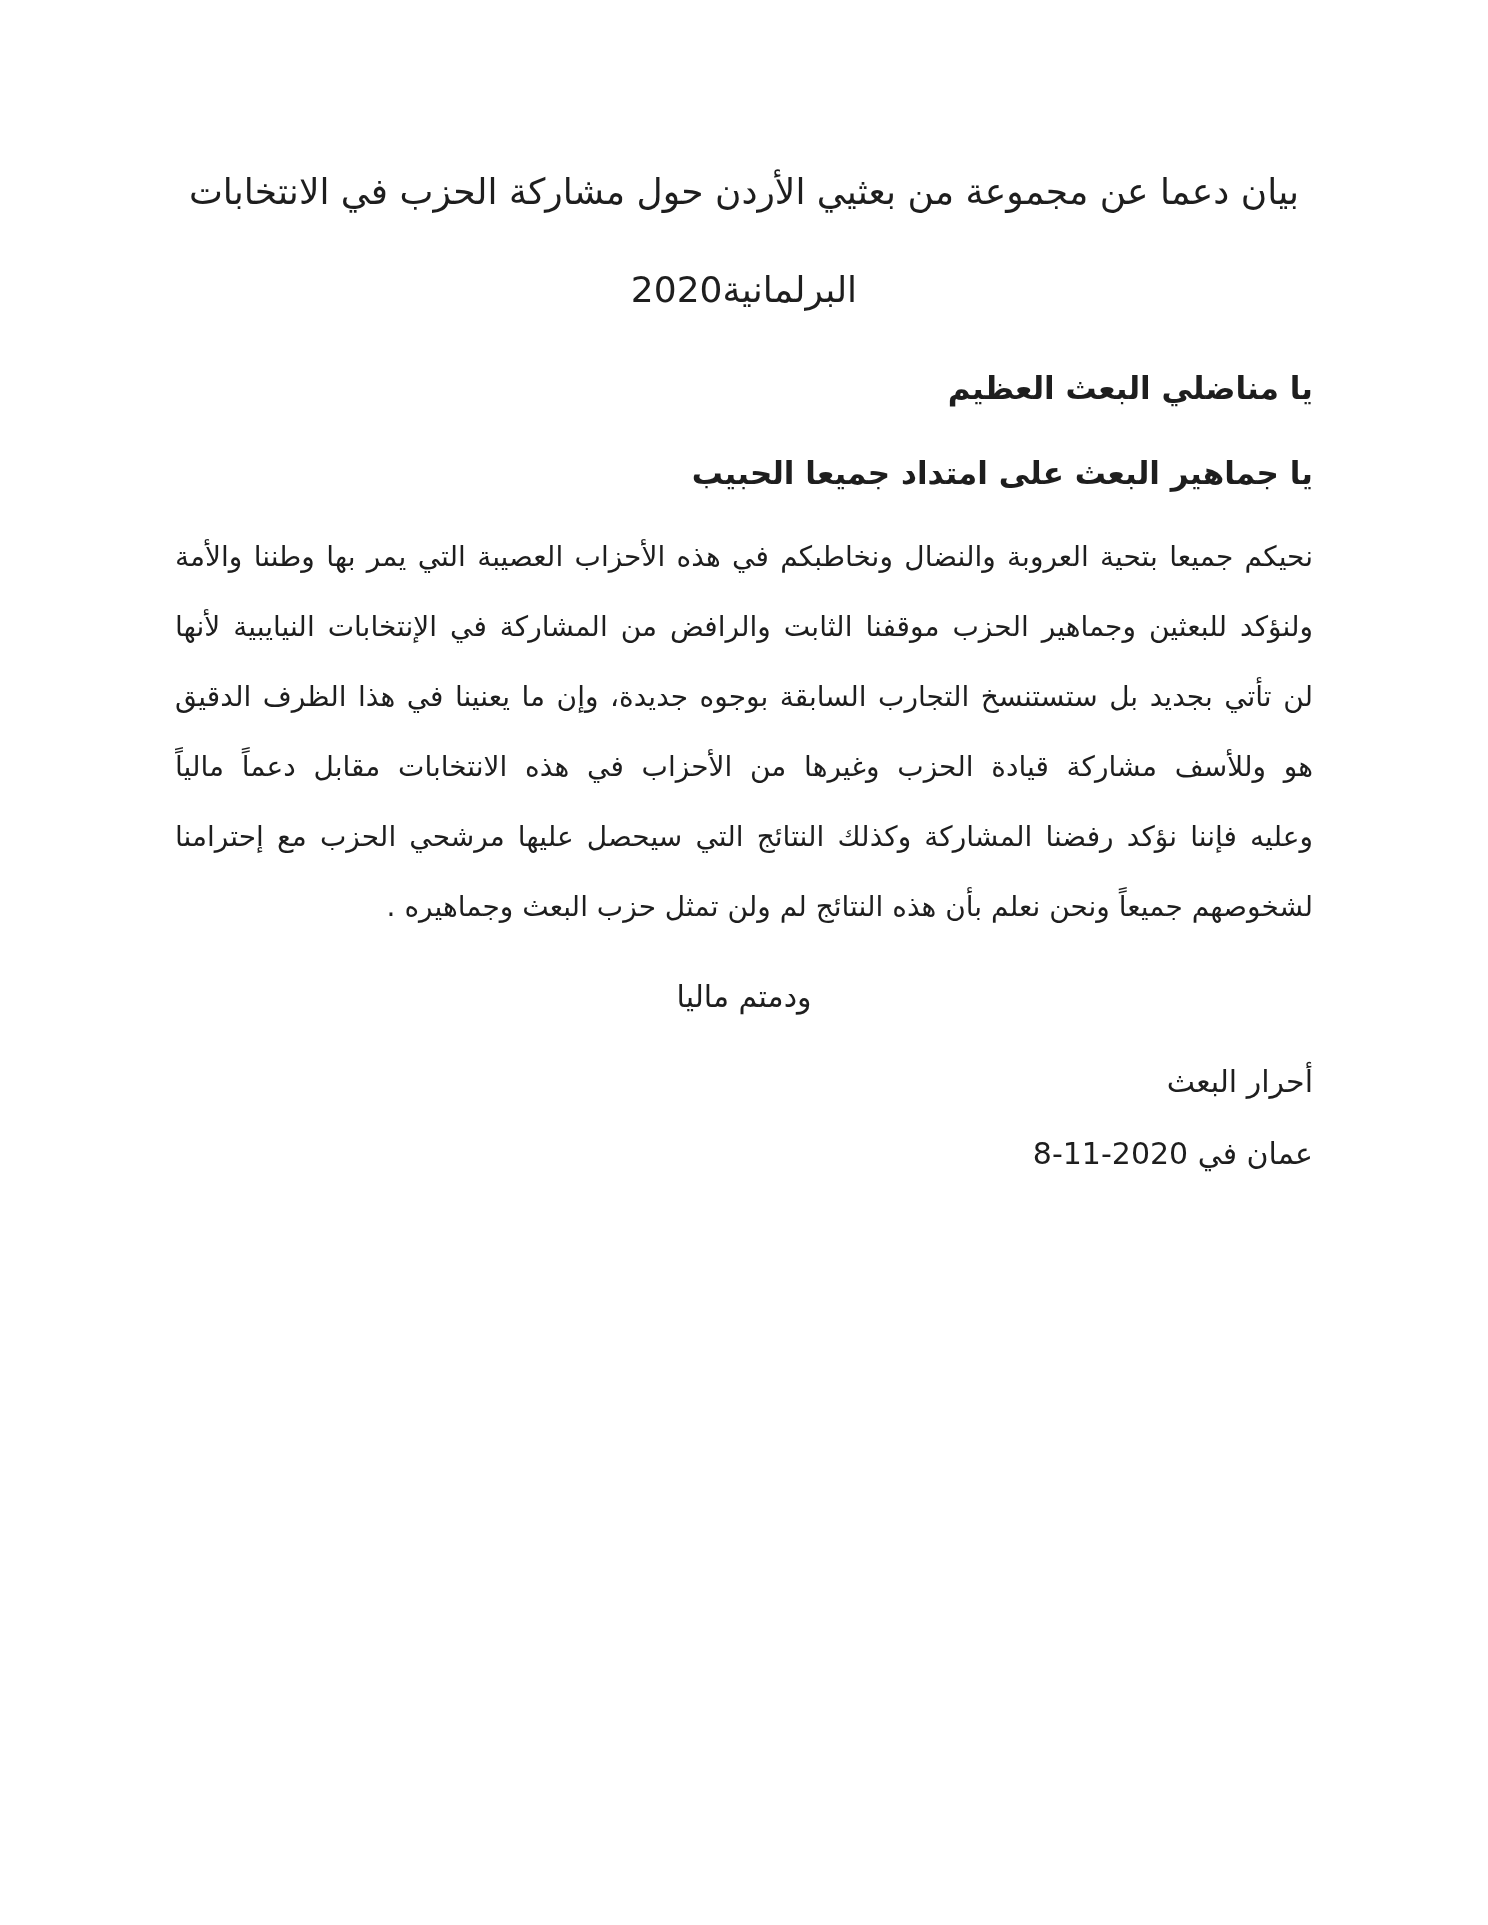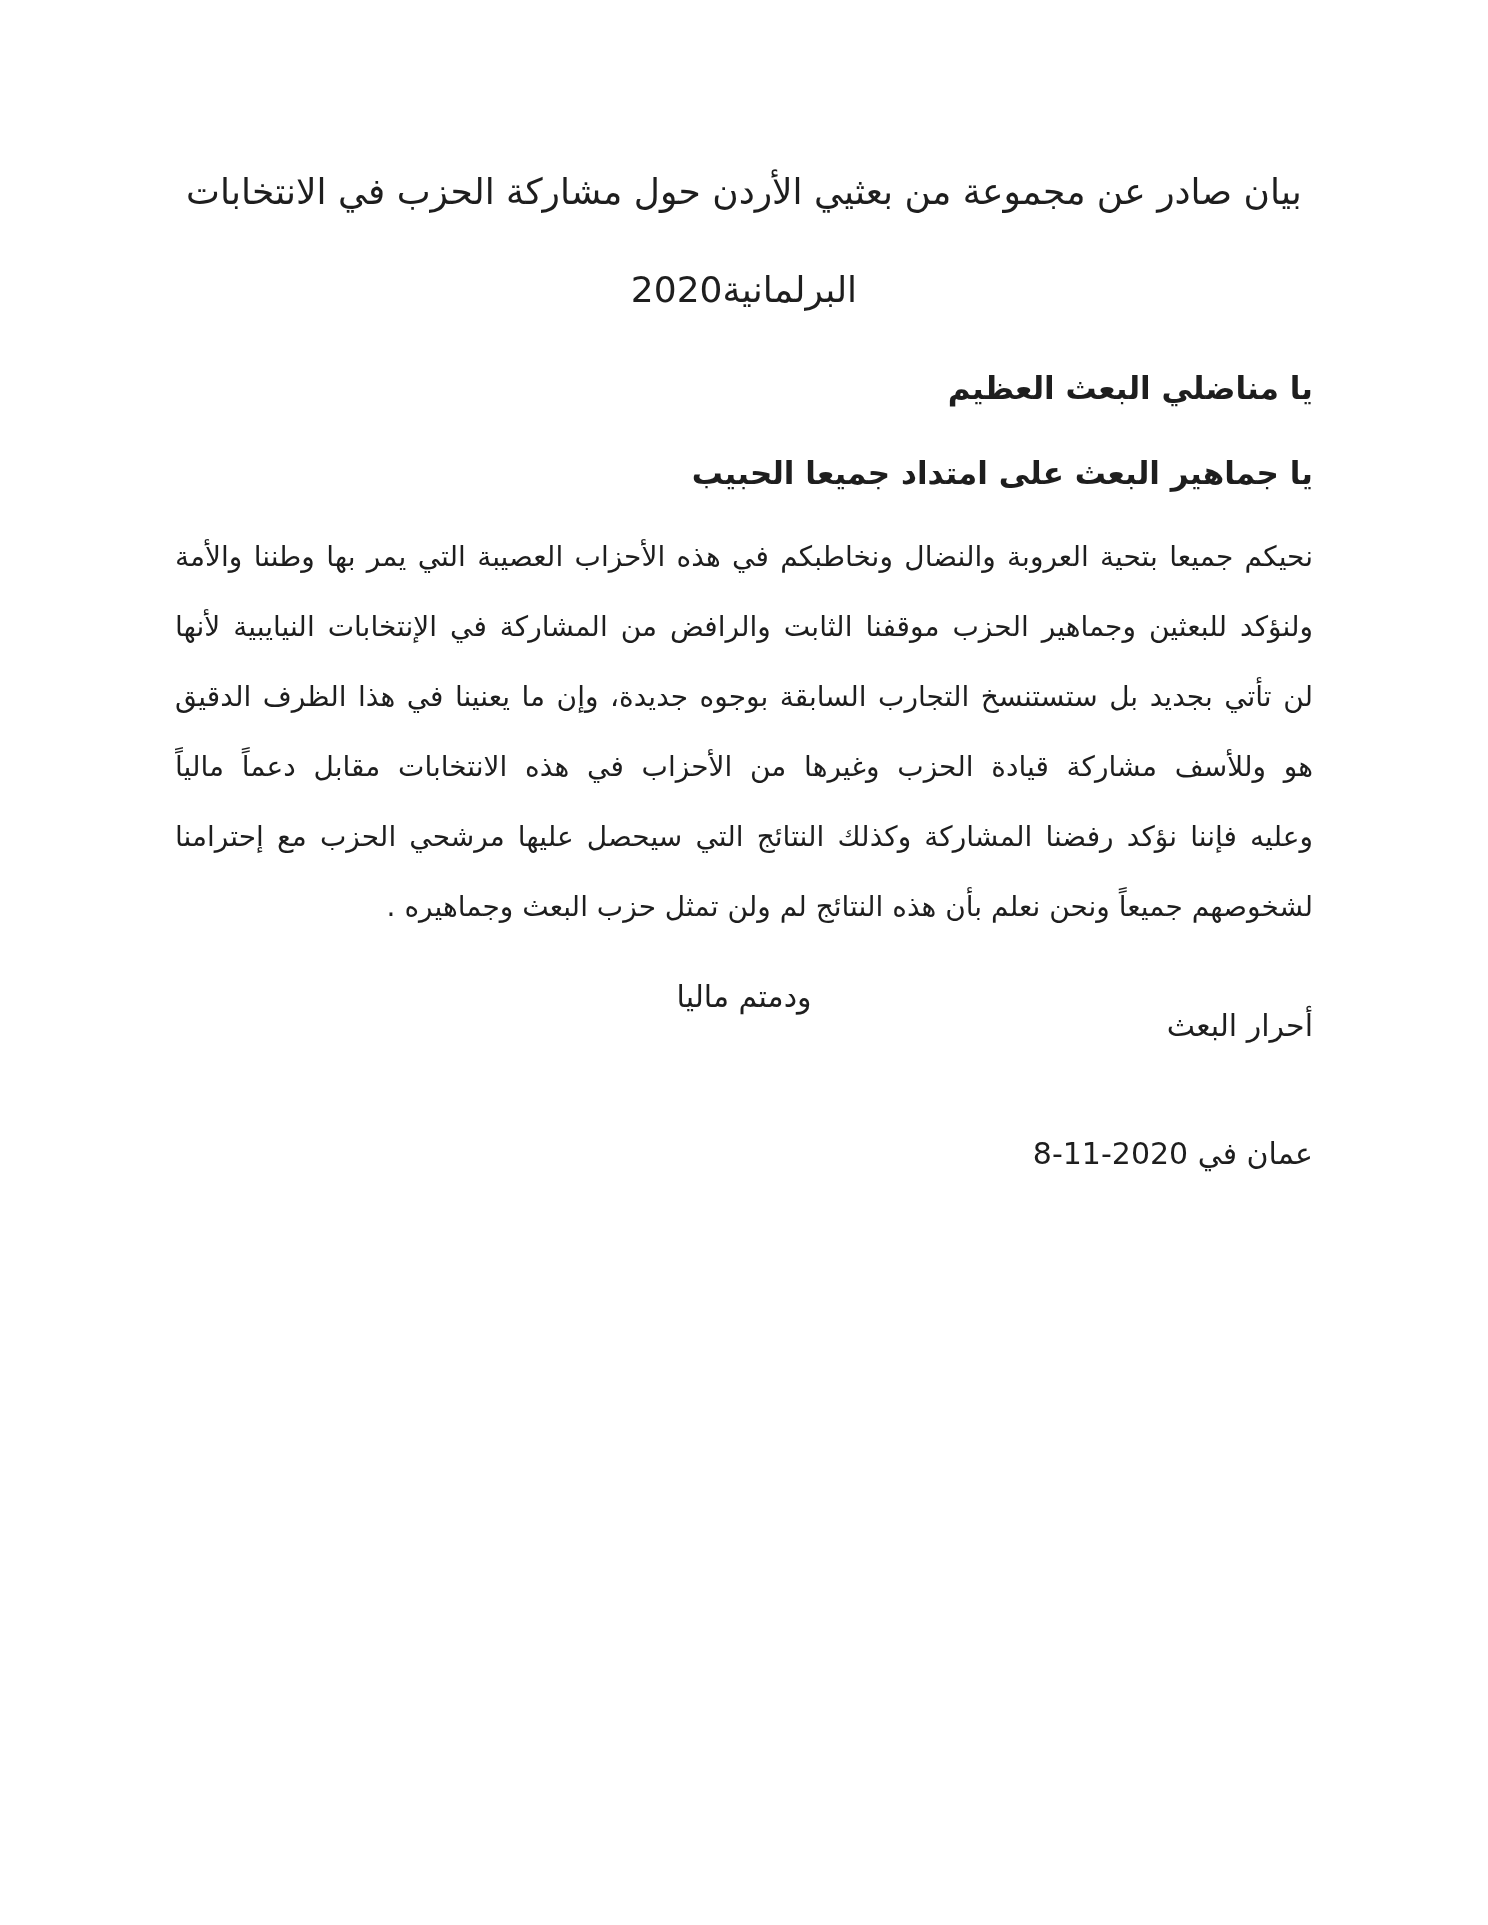--- a/index.html
+++ b/index.html
@@ -53,38 +53,38 @@
   .body-line.last-line {
     text-align: right;
   }
   .closing-line {
     top: 975px;
     text-align: center;
     font-size: 30px;
     line-height: 44px;
   }
   .signature-line {
-    top: 1004px;
+    top: 1060px;
     text-align: right;
     font-size: 30px;
     line-height: 44px;
   }
   .date-line {
     top: 1132px;
     text-align: right;
     font-size: 30px;
     line-height: 44px;
   }
 </style>
 </head>
 <body>
 
 <div class="page">
 
-  <div class="abs title-line title-1">بيان صادر عن مجموعة من بعثيي الأردن حول مشاركة الحزب في الانتخابات</div>
+  <div class="abs title-line title-1">بيان دعما عن مجموعة من بعثيي الأردن حول مشاركة الحزب في الانتخابات</div>
 
   <div class="abs title-line title-2">البرلمانية2020</div>
 
   <div class="abs salutation salutation-1">يا مناضلي البعث العظيم</div>
 
   <div class="abs salutation salutation-2">يا جماهير البعث على امتداد جميعا الحبيب</div>
 
   <div class="abs body-block">
     <div class="body-line justified">نحيكم جميعا بتحية العروبة والنضال ونخاطبكم في هذه الأحزاب العصيبة التي يمر بها وطننا والأمة</div>
     <div class="body-line justified">ولنؤكد للبعثين وجماهير الحزب موقفنا الثابت والرافض من المشاركة في الإنتخابات النيايبية لأنها</div>

